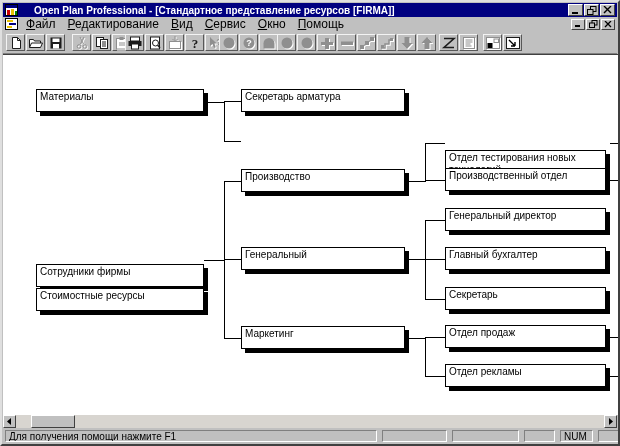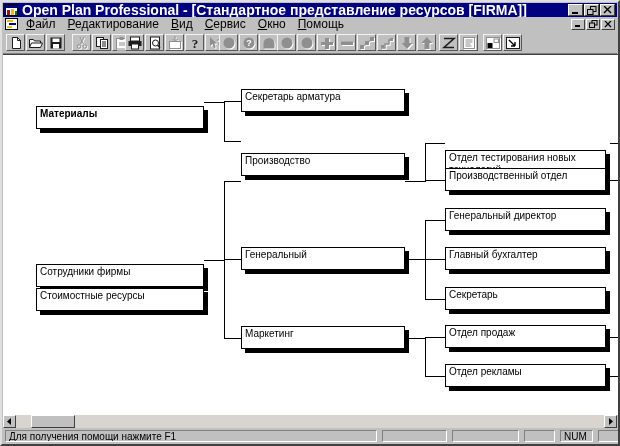--- a/index.html
+++ b/index.html
@@ -5,21 +5,21 @@
   html,body{margin:0;padding:0;background:#777;}
   *{box-sizing:border-box;}
   .window{
     position:relative;width:620px;height:446px;background:#c0c0c0;
     border:2px solid;border-color:#dfdfdf #404040 #404040 #dfdfdf;
     font-family:"Liberation Sans",sans-serif;overflow:hidden;
   }
   
   .titlebar{position:absolute;left:1px;right:1px;top:1px;height:14px;background:#000080;
     display:flex;align-items:center;padding:0 2px;}
-  .titlebar .ttext{color:#fff;font-size:14px;font-weight:bold;margin-left:4px;white-space:nowrap;
+  .titlebar .ttext{color:#fff;font-size:10px;font-weight:bold;margin-left:16px;white-space:nowrap;
     letter-spacing:0px;}
   .winbtns{margin-left:auto;display:flex;gap:1px;}
   .cap-btn{width:15px;height:12px;background:#c0c0c0;border:1px solid;
     border-color:#fff #404040 #404040 #fff;display:flex;align-items:center;justify-content:center;padding:0;}
   
   .menubar{position:absolute;left:1px;right:1px;top:15px;height:15px;background:#c0c0c0;
     display:flex;align-items:center;padding:0 2px;border-bottom:1px solid #c0c0c0;}
   .menu-item{font-size:12px;color:#000;padding:0 6px;white-space:nowrap;}
   .menu-item u{text-decoration:underline;}
   .mdi-btn{width:14px;height:11px;}
@@ -326,25 +326,25 @@
         <svg width="16" height="14" viewBox="0 0 16 14">
           <g>
             <rect x="1.5" y="1.5" width="13" height="11" fill="#fff" stroke="#1c1c1c"></rect>
             <path d="M4 4l6 6M10 10H6M10 10V6" fill="none" stroke="#000" stroke-width="1.4"></path>
           </g>
         </svg>
       </button>
     </div>
 
   <div class="canvas" id="canvas">
-      <div class="node" style="left: 33px; top: 51px; width: 168px; height: 23px; font-weight: bold;">Материалы</div>
+      <div class="node" style="left: 33px; top: 34px; width: 168px; height: 23px;">Материалы</div>
       <div class="node" style="left: 33px; top: 193px; width: 168px; height: 23px; margin-top: 16px;">Сотрудники фирмы</div>
       <div class="node" style="left: 33px; top: 233px; width: 168px; height: 23px;">Стоимостные ресурсы</div>
       <div class="node" style="left: 238px; top: 34px; width: 164px; height: 23px;">Секретарь арматура</div>
-      <div class="node" style="left: 238px; top: 98px; width: 164px; height: 23px;">Производство</div>
+      <div class="node" style="left: 238px; top: 114px; width: 164px; height: 23px;">Производство</div>
       <div class="node" style="left: 238px; top: 192px; width: 164px; height: 23px;">Генеральный</div>
       <div class="node" style="left: 238px; top: 271px; width: 164px; height: 23px;">Маркетинг</div>
       <div class="node" style="left: 442px; top: 73px; width: 161px; height: 29px; margin-top: 22px;">Отдел тестирования новых технологий</div>
       <div class="node" style="left: 442px; top: 113px; width: 161px; height: 23px;">Производственный отдел</div>
       <div class="node" style="left: 442px; top: 153px; width: 161px; height: 23px;">Генеральный директор</div>
       <div class="node" style="left: 442px; top: 192px; width: 161px; height: 23px;">Главный бухгалтер</div>
       <div class="node" style="left: 442px; top: 232px; width: 161px; height: 23px;">Секретарь</div>
       <div class="node" style="left: 442px; top: 309px; width: 161px; height: 23px;">Отдел рекламы</div>
       <div class="node" style="left: 442px; top: 270px; width: 161px; height: 23px;">Отдел продаж</div>
       <div class="conn" style="left: 201px; top: 47px; width: 20px; height: 1px;"></div>

